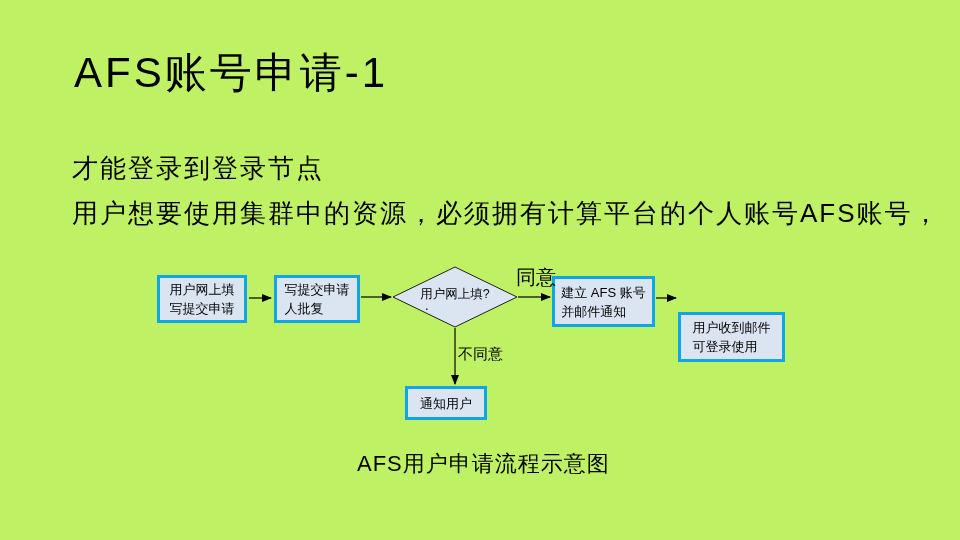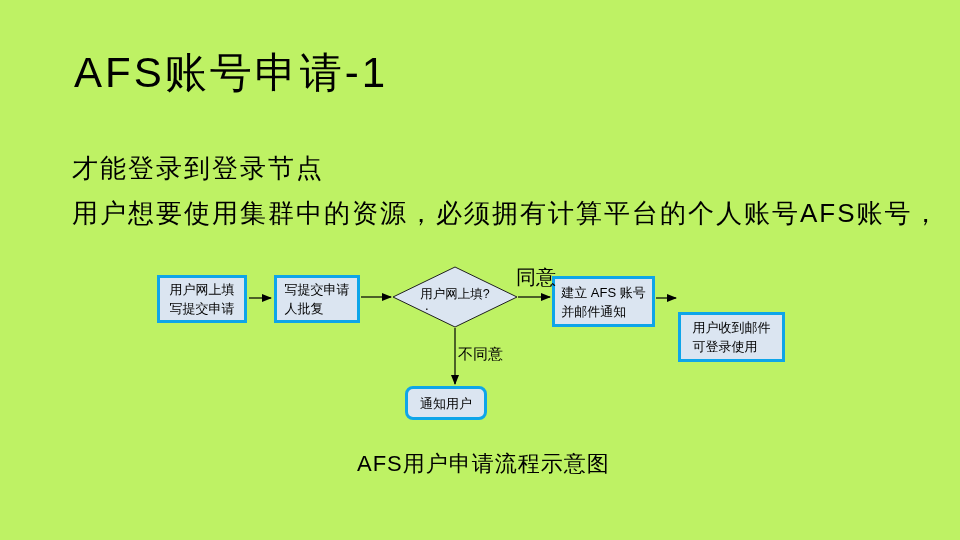--- a/index.html
+++ b/index.html
@@ -21,21 +21,21 @@
   .node {
     position:absolute; background:#dbe5f1; border:3px solid #0ea5e9;
     display:flex; align-items:center; justify-content:center;
     text-align:left; font-size:13px; line-height:19px; color:#000;
     white-space:pre-line; box-sizing:border-box;
   }
   .n-apply   { left:157px; top:275px; width:90px;  height:48px; }
   .n-approve { left:274px; top:275px; width:86px;  height:48px; }
   .n-create  { left:552px; top:276px; width:103px; height:51px; }
   .n-receive { left:678px; top:277px; width:107px; height:50px;margin-top:35px; }
-  .n-notify  { left:405px; top:386px; width:82px;  height:34px;border-radius:8px; }
+  .n-notify  { left:405px; top:386px; width:82px;  height:34px; }
   .diamond-label {
     position:absolute; left:395px; top:286px; width:120px;
     text-align:center; font-size:12.5px; color:#000;
   }
   .stray-dot {
     position:absolute; left:425px; top:298px; width:10px;
     font-size:13px; color:#000;
   }
   .edge-label { position:absolute; color:#000; white-space:nowrap; }
   .lbl-agree    { left:516px; top:264px; font-size:20px; }

